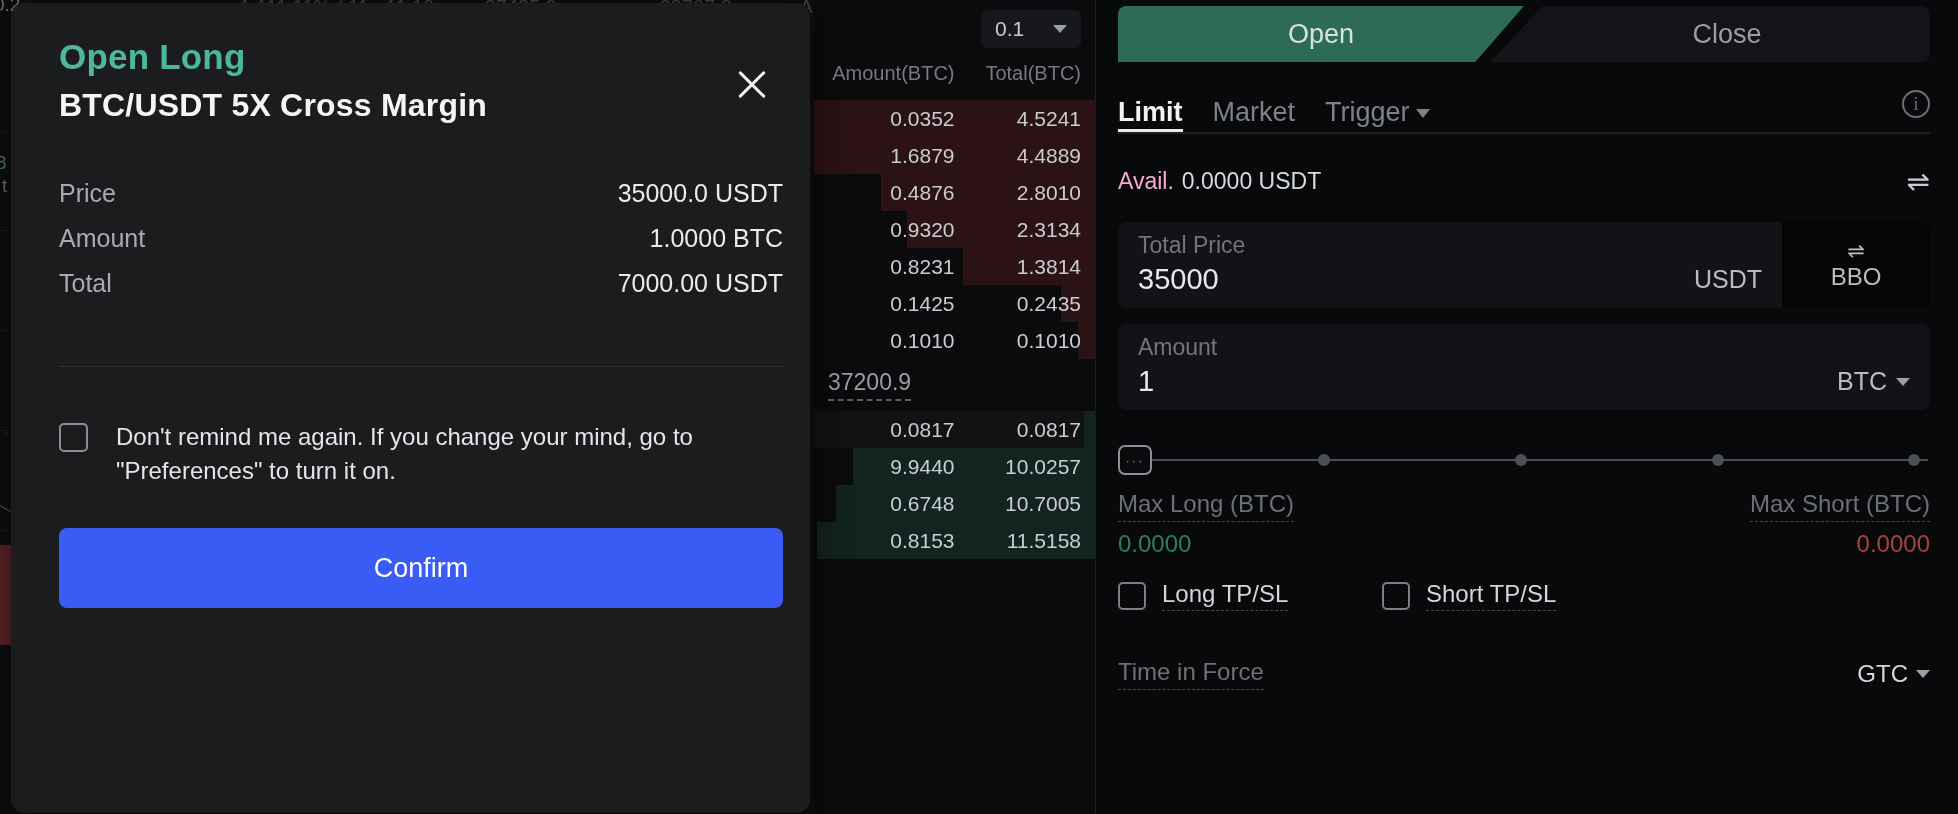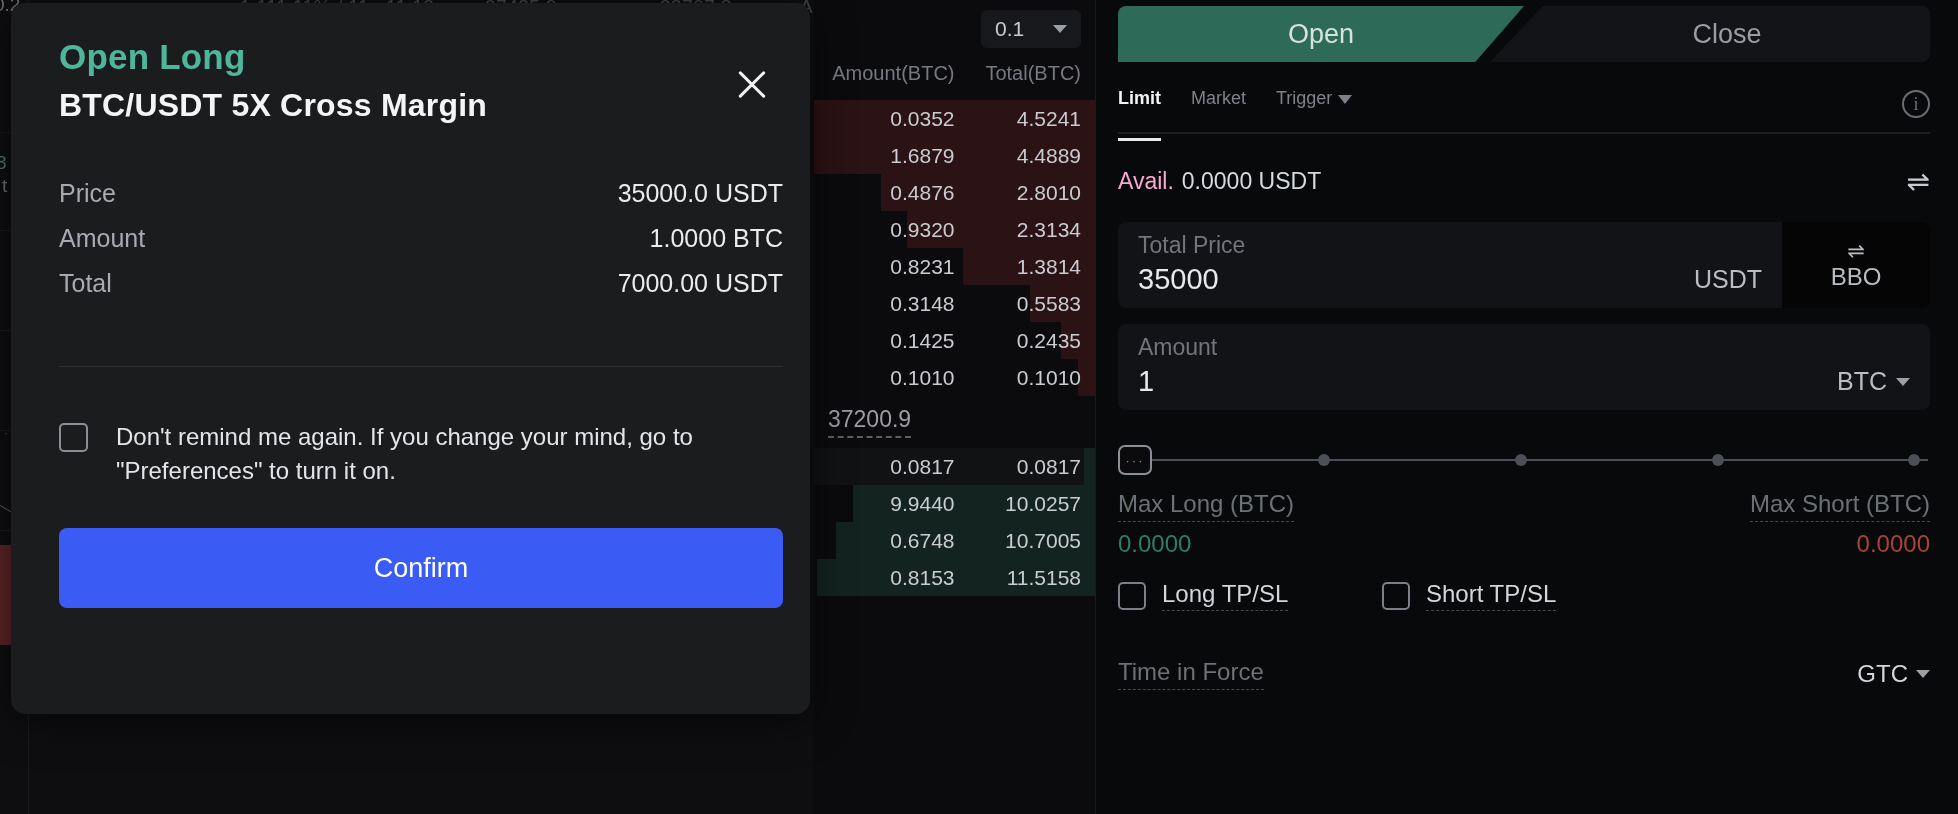--- a/index.html
+++ b/index.html
@@ -94,21 +94,21 @@
   .oc-tab.close {
     background: #131417; color: #9a9da3; border-radius: 0 8px 8px 0;
     clip-path: polygon(12% 0, 100% 0, 100% 100%, 0 100%);
     padding-left: 34px;
   }
 
   .ot-row {
     position: absolute; left: 22px; top: 88px; width: 812px;
     display: flex; align-items: center; gap: 30px;
   }
-  .ot { font-size: 18px; color: #7e8288; cursor: pointer; position: relative; padding-bottom: 32px; }
+  .ot { font-size: 27px; color: #7e8288; cursor: pointer; position: relative; padding-bottom: 4px; margin-top: 9px; }
   .ot.active { color: #f2f3f5; font-weight: bold; }
   .ot.active::after {
     content: ""; position: absolute; left: 0; right: 0; bottom: 0;
     height: 3px; background: #e9eaec;
   }
   .ot .caret {
     display: inline-block; margin-left: 6px;
     width: 0; height: 0; border-left: 7px solid transparent;
     border-right: 7px solid transparent; border-top: 9px solid #7e8288;
     vertical-align: middle;
@@ -200,21 +200,21 @@
   }
   .tif .lbl {
     color: #6d7076; font-size: 24px; border-bottom: 1px dashed #45484d; padding-bottom: 3px;
   }
   .tif .val {
     color: #d3d6da; font-size: 24px; display: flex; align-items: center; gap: 8px; cursor: pointer;
   }
 
   
   .modal {
-    position: absolute; left: 11px; top: 3px; width: 799px; height: 711px;
+    position: absolute; left: 11px; top: 3px; width: 799px; height: 810px;
     background: #1b1c1e; border-radius: 14px;
     box-shadow: 0 8px 40px rgba(0,0,0,.55);
     z-index: 50;
   }
   .m-title-grp { position: absolute; left: 48px; top: 34px; }
   .m-open-long {
     color: #4eb79b; font-size: 35px; font-weight: bold; letter-spacing: .2px;
   }
   .m-pair {
     color: #f4f5f6; font-size: 32px; font-weight: bold; margin-top: 10px;
@@ -317,25 +317,20 @@
           <div class="ob-bar ask" style="width: 67%;"></div>
           <div class="cell">0.9320</div>
           <div class="cell">2.3134</div>
         </div>
         <div class="ob-row">
           <div class="ob-bar ask" style="width: 47%;"></div>
           <div class="cell">0.8231</div>
           <div class="cell">1.3814</div>
         </div>
         <div class="ob-row">
-          <div class="ob-bar ask" style="width: 23%;"></div>
-          <div class="cell">0.3148</div>
-          <div class="cell">0.5583</div>
-        </div>
-        <div class="ob-row">
           <div class="ob-bar ask" style="width: 12%;"></div>
           <div class="cell">0.1425</div>
           <div class="cell">0.2435</div>
         </div>
         <div class="ob-row">
           <div class="ob-bar ask" style="width: 6%;"></div>
           <div class="cell">0.1010</div>
           <div class="cell">0.1010</div>
         </div>
         <div class="ob-mid">

